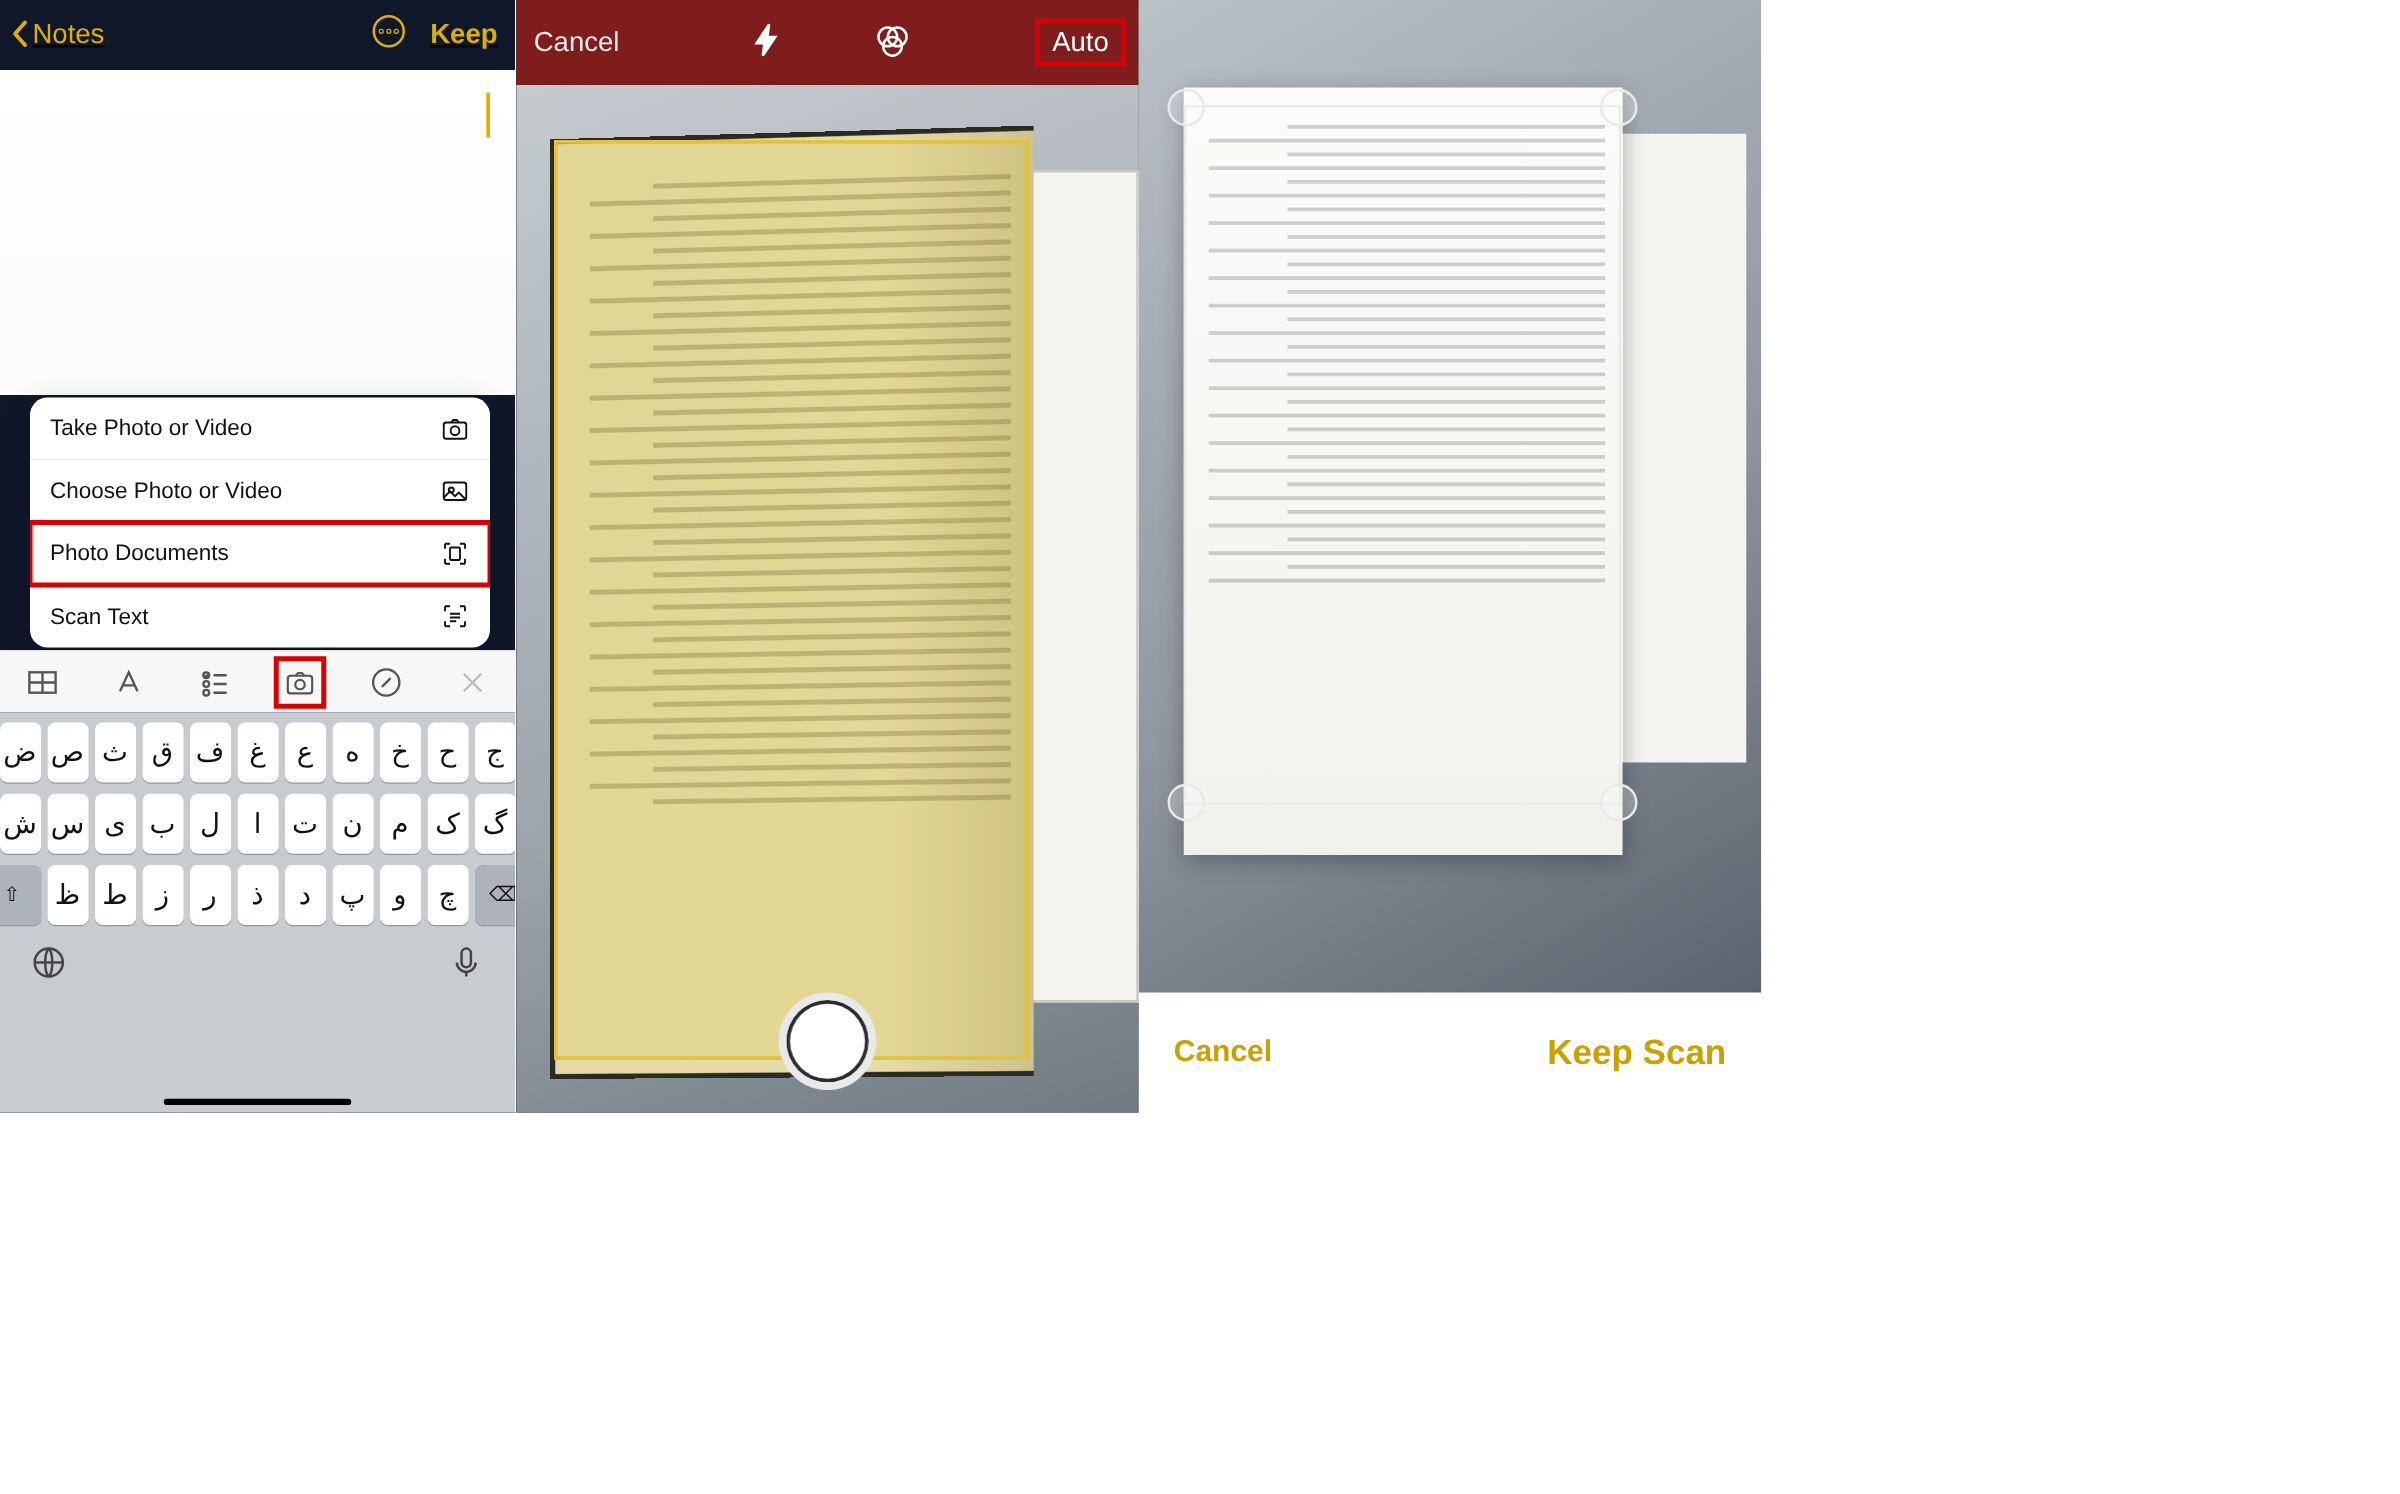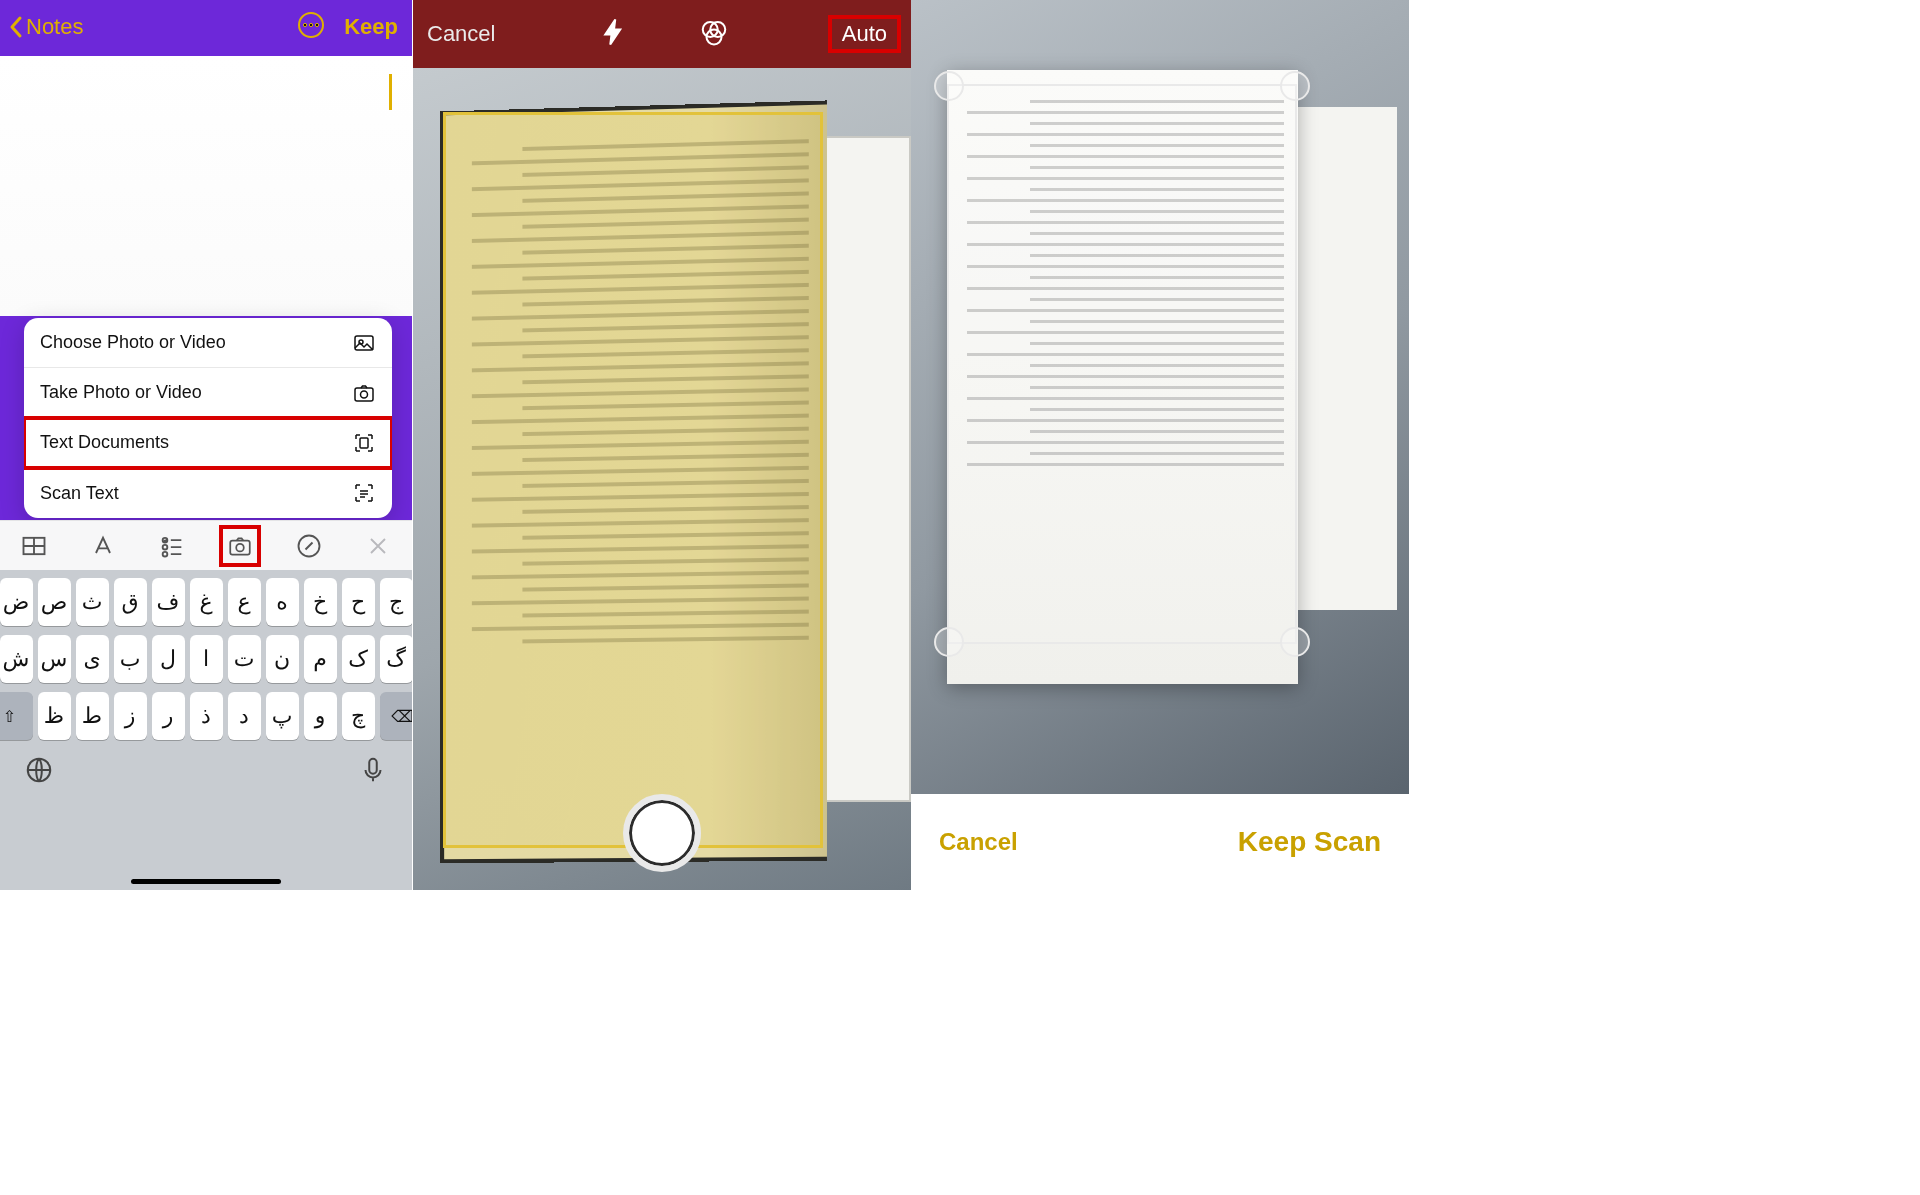--- a/index.html
+++ b/index.html
@@ -13,21 +13,21 @@
   }
   *{box-sizing:border-box;font-family:-apple-system,Helvetica,Arial,sans-serif;}
   body{margin:0;background:#fff;}
   .stage{display:flex;width:1920px;height:1195px;}
   .screen{position:relative;overflow:hidden;}
   .s1{width:413px;height:890px;margin-top:0;border-right:1px solid #fff;}
   .s2{width:498px;height:890px;}
   .s3{width:498px;height:890px;}
 
   
-  .s1{background:#6d28d9;}
+  .s1{background:#0f172a;text-decoration:underline;}
   .notes-top{display:flex;align-items:center;justify-content:space-between;padding:4px 14px 6px 8px;height:56px;}
   .notes-back{display:flex;align-items:center;gap:2px;color:var(--ios-yellow-bright);font-size:22px;font-weight:500;}
   .notes-back svg{width:16px;height:24px;}
   .notes-right{display:flex;align-items:center;gap:18px;}
   .more-btn svg{width:30px;height:30px;stroke:var(--ios-yellow-bright);}
   .done-btn{color:var(--ios-yellow-bright);font-size:22px;font-weight:600;}
   .notes-body{height:260px;position:relative;background:linear-gradient(180deg,#ffffff 0%,#fbfbfb 100%);}
   .cursor{position:absolute;right:20px;top:18px;width:3px;height:36px;background:var(--ios-yellow-bright);}
   .menu{position:absolute;left:24px;right:20px;top:318px;background:#fff;border-radius:14px;overflow:hidden;box-shadow:0 6px 24px rgba(0,0,0,.18);}
   .menu-item{display:flex;align-items:center;justify-content:space-between;padding:0 16px;height:50px;border-bottom:1px solid #e8e8e8;font-size:18px;color:#111;}
@@ -110,37 +110,37 @@
         <span class="done-btn">Keep</span>
       </div>
     </div>
 
     <div class="notes-body">
       <div class="cursor"></div>
     </div>
 
     <div class="menu">
       <div class="menu-item">
+        <span>Take Photo or Video</span>
+        <svg viewBox="0 0 24 24">
+            <rect x="3" y="7" width="18" height="13" rx="2"></rect>
+            <circle cx="12" cy="13.5" r="3.5"></circle>
+            <path d="M9 7l1.5-2h3L15 7"></path>
+          </svg>
+      </div>
+      <div class="menu-item">
         <span>Choose Photo or Video</span>
         <svg viewBox="0 0 24 24">
             <rect x="3" y="5" width="18" height="14" rx="2"></rect>
             <circle cx="9" cy="11" r="2"></circle>
             <path d="M3 17l5-5 4 4 3-3 6 6"></path>
           </svg>
       </div>
-      <div class="menu-item">
-        <span>Take Photo or Video</span>
-        <svg viewBox="0 0 24 24">
-            <rect x="3" y="7" width="18" height="13" rx="2"></rect>
-            <circle cx="12" cy="13.5" r="3.5"></circle>
-            <path d="M9 7l1.5-2h3L15 7"></path>
-          </svg>
-      </div>
       <div class="menu-item hl">
-        <span>Text Documents</span>
+        <span>Photo Documents</span>
         <svg viewBox="0 0 24 24">
             <path d="M4 4h4M4 4v4M20 4h-4M20 4v4M4 20h4M4 20v-4M20 20h-4M20 20v-4"></path>
             <rect x="8" y="7" width="8" height="10" rx="1"></rect>
           </svg>
       </div>
       <div class="menu-item">
         <span>Scan Text</span>
         <svg viewBox="0 0 24 24">
             <path d="M4 4h4M4 4v4M20 4h-4M20 4v4M4 20h4M4 20v-4M20 20h-4M20 20v-4"></path>
             <path d="M8 10h8M8 13h8M8 16h5"></path>

